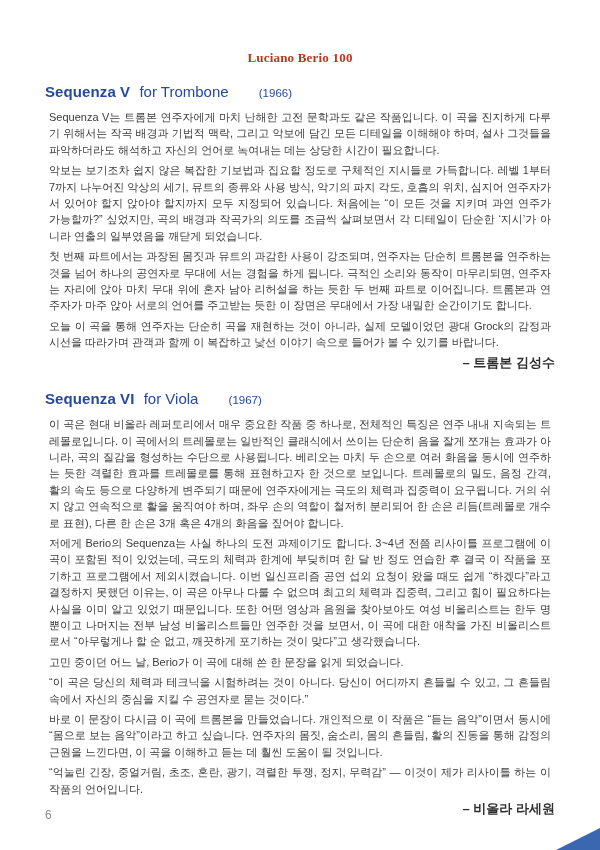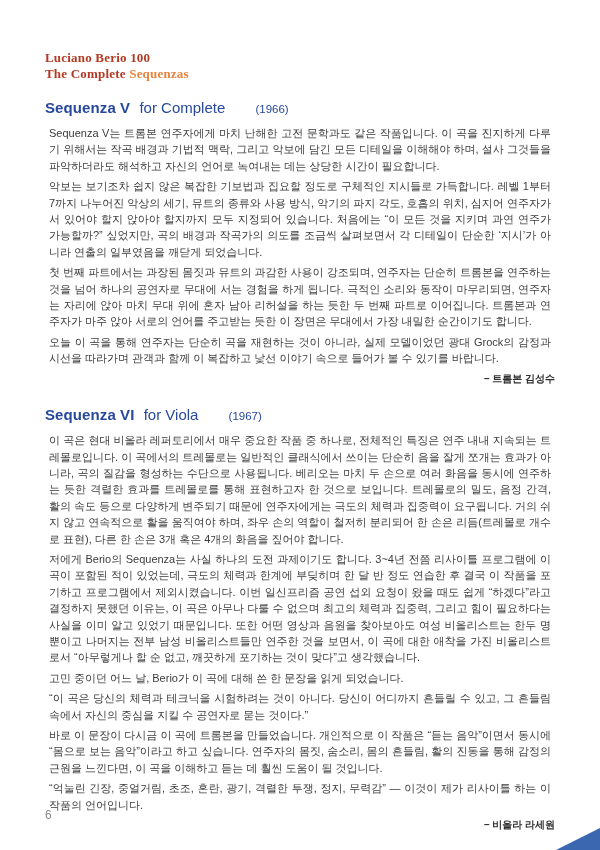--- a/index.html
+++ b/index.html
@@ -13,20 +13,21 @@
     padding: 50px 45px 0 45px;
     overflow: hidden;
     font-family: "Liberation Sans", sans-serif;
   }
   .booklet-header {
     font-family: "Liberation Serif", serif;
     font-weight: 700;
     font-size: 13px;
     line-height: 16px;
     letter-spacing: 0.2px;
+    text-align: center;
   }
   .red   { color: #b23a23; }
   .orange{ color: #e8823c; }
 
   .sec-title {
     margin: 17px 0 7px 0;
     color: #27499b;
     font-size: 15px;
     line-height: 18px;
     font-weight: 400;
@@ -38,21 +39,21 @@
   .sec-body p {
     margin: 4px;
     font-size: 11px;
     line-height: 16.4px;
     text-align: justify;
     color: #3b3b3b;
     word-break: break-all;
   }
   .sec-sig {
     margin-top: 3px;
-    font-size: 10px;
+    font-size: 13px;
     line-height: 16.4px;
     text-align: right;
     font-weight: 700;
     color: #2e2e2e;
   }
   .section-vi .sec-title { margin-top: 19px; }
 
   .page-number {
     position: absolute;
     left: 45px;
@@ -70,27 +71,26 @@
     border-left: 44px solid transparent;
   }
 </style>
 </head>
 <body>
 
 <div class="page">
 
   <header class="booklet-header">
     <div class="red">Luciano Berio 100</div>
-    <div><span class="red">The Complete</span> <span class="orange">Sequenzas</span></div>
   </header>
 
   <section class="section-v">
     <h2 class="sec-title">
       <span class="t-main">Sequenza V</span>
-      <span class="t-sub">for Complete</span>
+      <span class="t-sub">for Trombone</span>
       <span class="t-year">(1966)</span>
     </h2>
     <div class="sec-body">
         <p>Sequenza V는 트롬본 연주자에게 마치 난해한 고전 문학과도 같은 작품입니다. 이 곡을 진지하게 다루기 위해서는 작곡 배경과 기법적 맥락, 그리고 악보에 담긴 모든 디테일을 이해해야 하며, 설사 그것들을 파악하더라도 해석하고 자신의 언어로 녹여내는 데는 상당한 시간이 필요합니다.</p>
         <p>악보는 보기조차 쉽지 않은 복잡한 기보법과 집요할 정도로 구체적인 지시들로 가득합니다. 레벨 1부터 7까지 나누어진 악상의 세기, 뮤트의 종류와 사용 방식, 악기의 파지 각도, 호흡의 위치, 심지어 연주자가 서 있어야 할지 앉아야 할지까지 모두 지정되어 있습니다. 처음에는 “이 모든 것을 지키며 과연 연주가 가능할까?” 싶었지만, 곡의 배경과 작곡가의 의도를 조금씩 살펴보면서 각 디테일이 단순한 ‘지시’가 아니라 연출의 일부였음을 깨닫게 되었습니다.</p>
         <p>첫 번째 파트에서는 과장된 몸짓과 뮤트의 과감한 사용이 강조되며, 연주자는 단순히 트롬본을 연주하는 것을 넘어 하나의 공연자로 무대에 서는 경험을 하게 됩니다. 극적인 소리와 동작이 마무리되면, 연주자는 자리에 앉아 마치 무대 위에 혼자 남아 리허설을 하는 듯한 두 번째 파트로 이어집니다. 트롬본과 연주자가 마주 앉아 서로의 언어를 주고받는 듯한 이 장면은 무대에서 가장 내밀한 순간이기도 합니다.</p>
         <p>오늘 이 곡을 통해 연주자는 단순히 곡을 재현하는 것이 아니라, 실제 모델이었던 광대 Grock의 감정과 시선을 따라가며 관객과 함께 이 복잡하고 낯선 이야기 속으로 들어가 볼 수 있기를 바랍니다.</p>
       </div>
     <div class="sec-sig">– 트롬본 김성수</div>
   </section>

